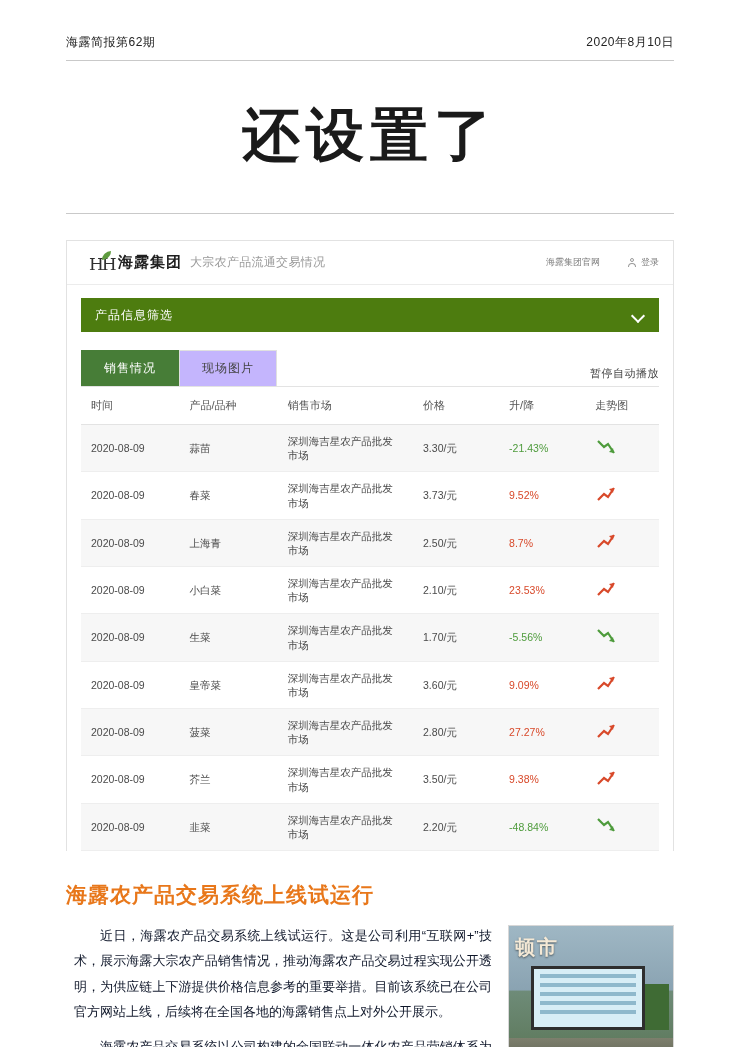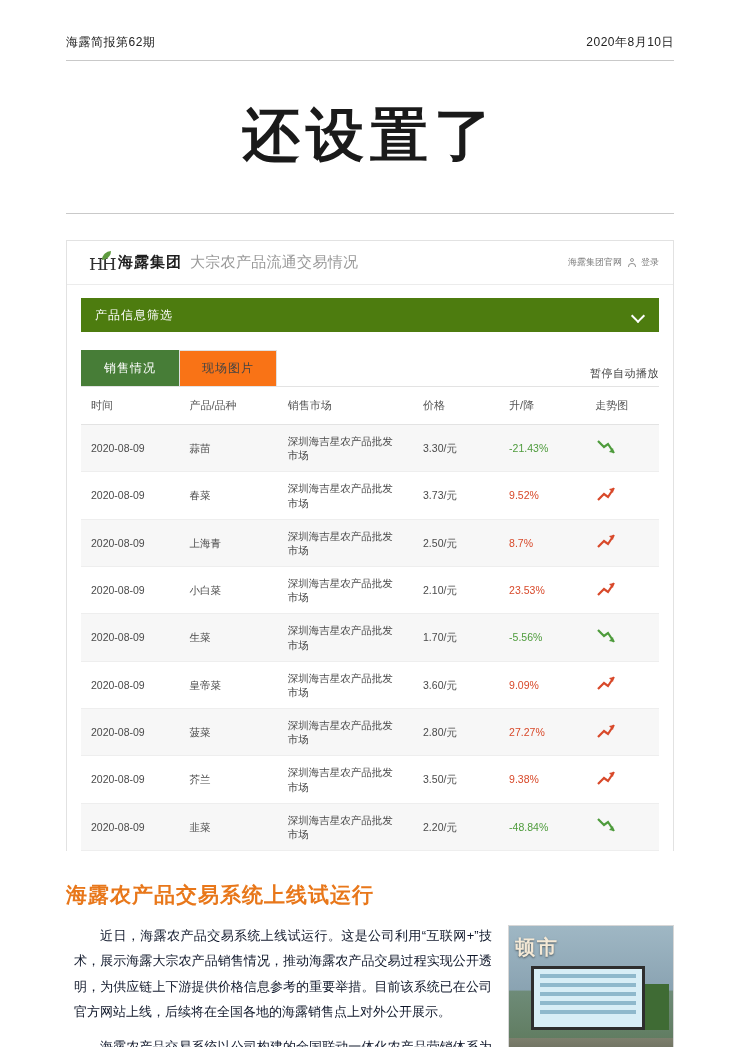--- a/index.html
+++ b/index.html
@@ -88,29 +88,29 @@
     border-radius: 9px 0 9px 0;
   }
   .brand-name {
     font-size: 15px;
     font-weight: bold;
     color: #1f1f1f;
     letter-spacing: 1px;
     margin-right: 8px;
   }
   .brand-sub {
-    font-size: 15px;
+    font-size: 12px;
     color: #9a9a9a;
     letter-spacing: 0.3px;
   }
   .app-bar-right {
     margin-left: auto;
     display: flex;
     align-items: center;
-    gap: 6px;
+    gap: 28px;
     font-size: 9px;
     color: #7d7d7d;
   }
   .app-bar-right .userbox {
     display: flex;
     align-items: center;
     gap: 4px;
     justify-content: center;
   }
   .user-icon {
@@ -171,21 +171,21 @@
     margin: 18px 14px 0 14px;
     display: flex;
     align-items: flex-end;
     position: relative;
   }
   .tab {
     font-size: 12px;
     padding: 9px 22px;
     border: 1px solid #e0e0e0;
     border-bottom: none;
-    background: #f97316;
+    background: #c4b5fd;
     color: #444;
     letter-spacing: 1px;
     cursor: pointer;
   }
   .tab.active {
     background: #477d37;
     color: #ffffff;
     border-color: #477d37;
     text-align: right;
   }

